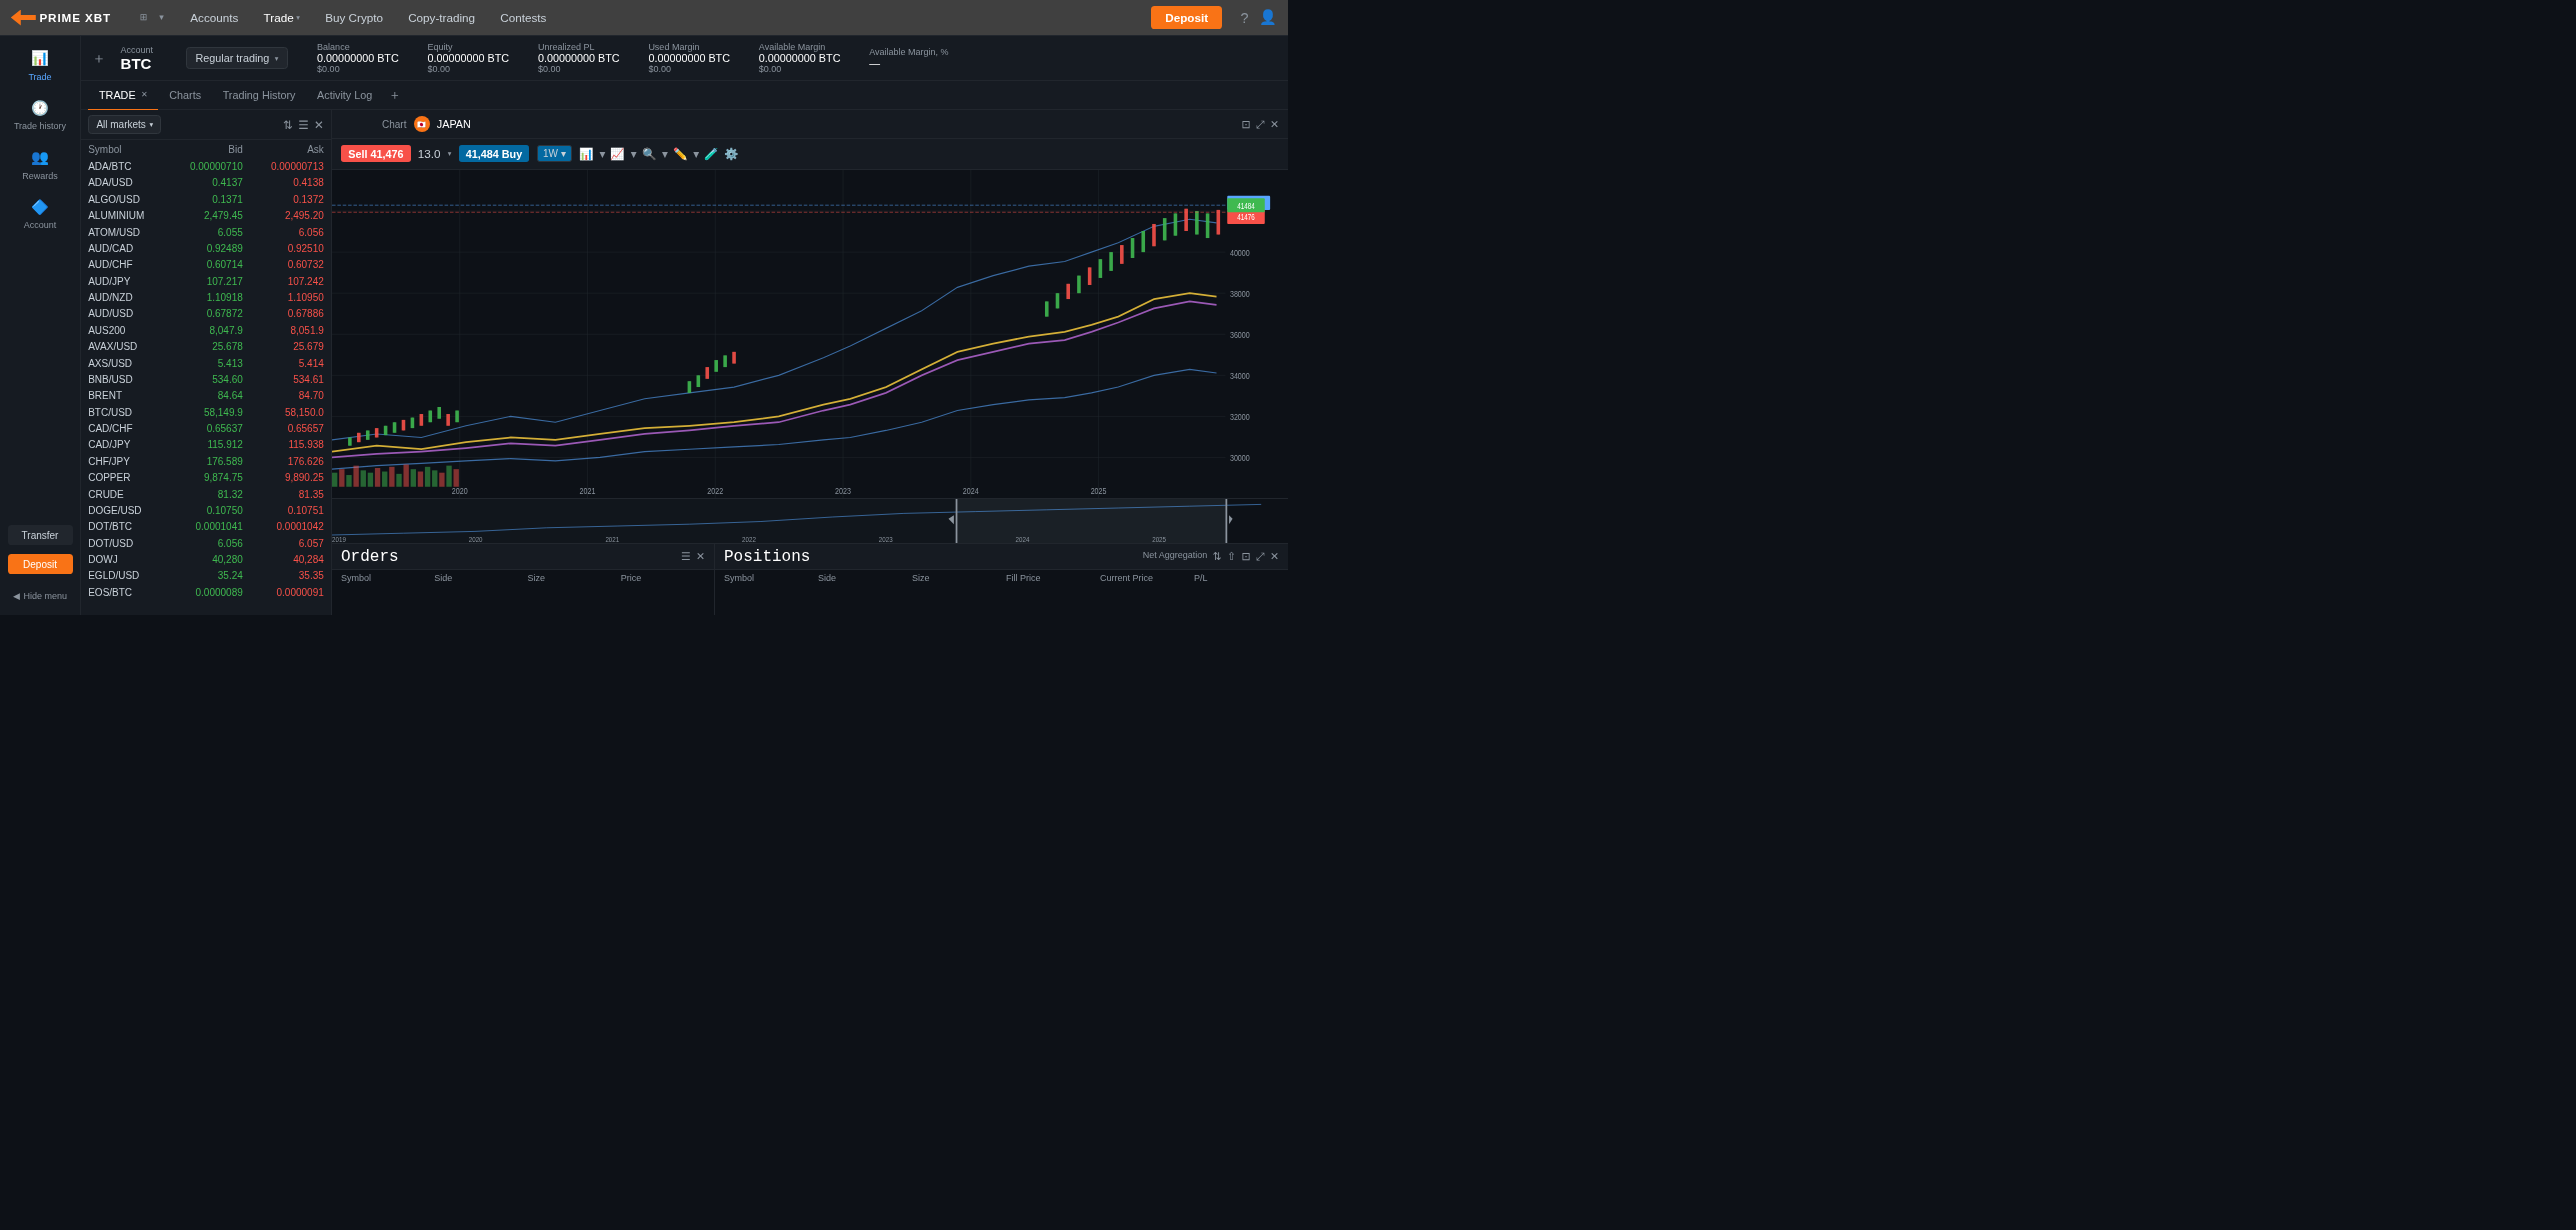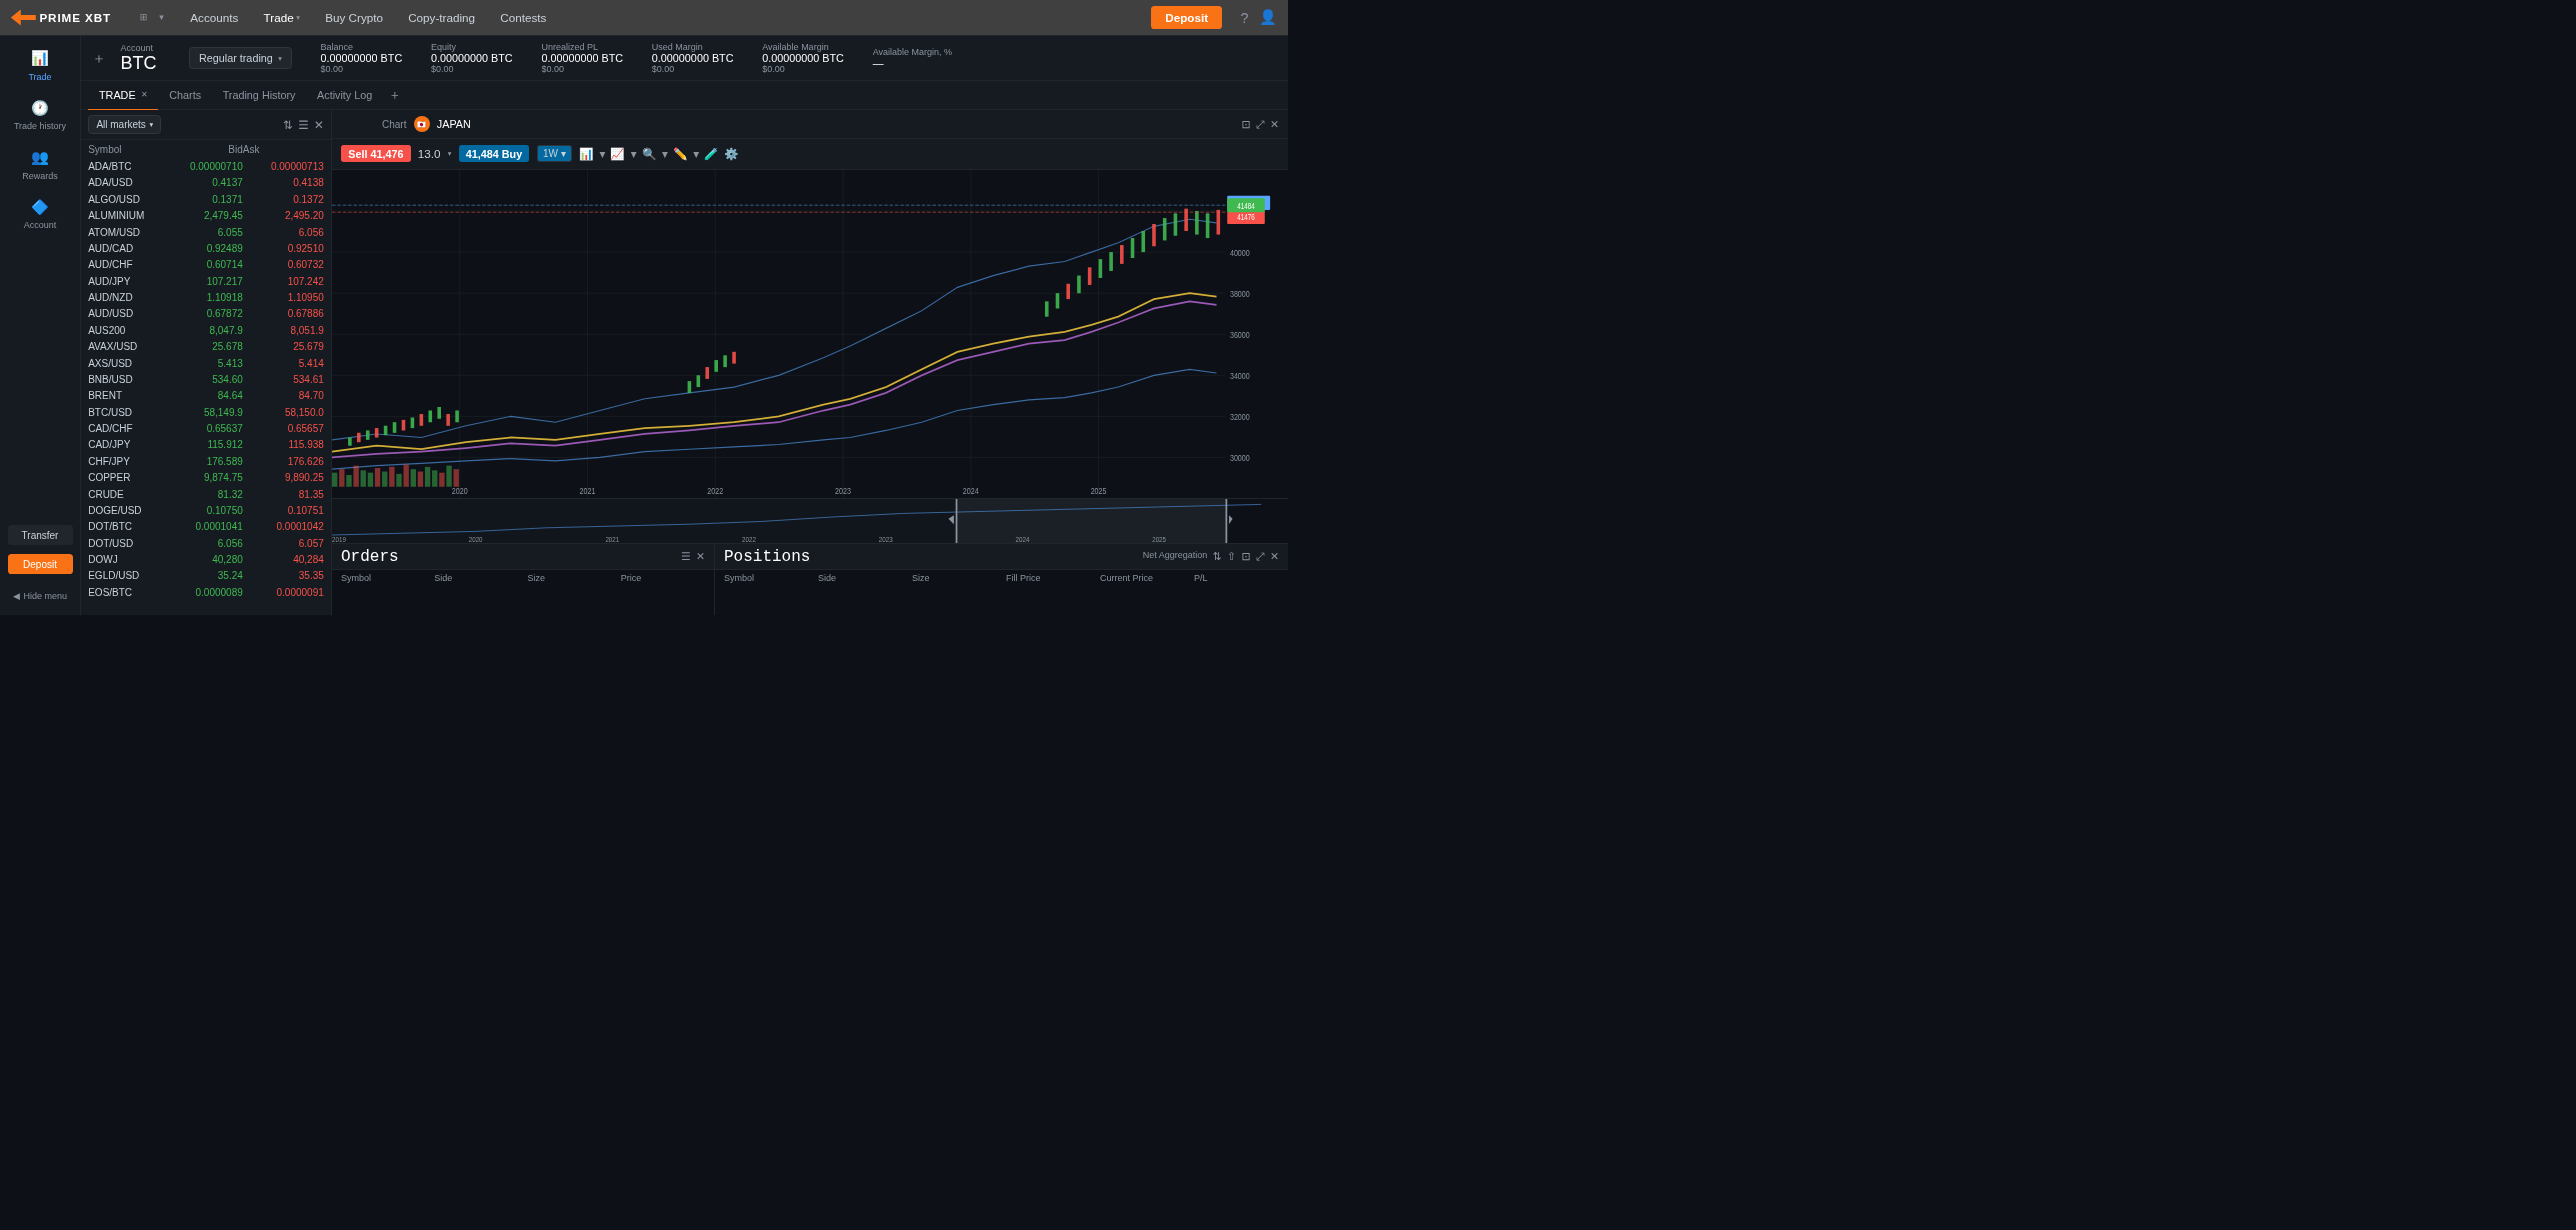--- a/index.html
+++ b/index.html
@@ -34,21 +34,21 @@
     .hide-menu { display: flex; align-items: center; gap: 3.6px; color: #8b949e; font-size: 9px; cursor: pointer; padding: 7.2px 0; }
 
     
     .content-area { flex: 1; display: flex; flex-direction: column; overflow: hidden; }
 
     
     .account-bar { display: flex; align-items: center; gap: 14.4px; padding: 3.6px 10.8px; background: #161b22; border-bottom: 0.9px solid #21262d; height: 45px; }
     .add-btn { color: #8b949e; font-size: 14.4px; cursor: pointer; }
     .account-info { display: flex; flex-direction: column; }
     .account-label { font-size: 9px; color: #8b949e; }
-    .account-value { font-size: 18px; color: #fff; font-weight: 400; }
+    .account-value { font-size: 15px; color: #fff; font-weight: 700; }
     .trading-type-btn { display: flex; align-items: center; gap: 5.4px; background: #21262d; border: 0.9px solid #30363d; border-radius: 3.6px; padding: 3.6px 9px; color: #c9d1d9; font-size: 10.8px; cursor: pointer; margin-left: 18px; }
     .trading-type-btn .arr { font-size: 7.2px; color: #8b949e; }
     .metric-group { display: flex; flex-direction: column; margin-left: 14.4px; }
     .metric-label { font-size: 9px; color: #8b949e; }
     .metric-value { font-size: 10.8px; color: #fff; }
     .metric-sub { font-size: 9px; color: #8b949e; }
 
     
     .tabs { display: flex; align-items: center; gap: 0; background: #161b22; border-bottom: 0.9px solid #21262d; padding: 0 7.2px; height: 29px; }
     .tab { padding: 0 10.8px; height: 29px; display: flex; align-items: center; gap: 5.4px; cursor: pointer; color: #8b949e; font-size: 10.8px; border-bottom: 1.8px solid transparent; }
@@ -61,21 +61,21 @@
 
     
     .market-list { width: 251px; background: #161b22; border-right: 0.9px solid #21262d; display: flex; flex-direction: column; overflow: hidden; }
     .market-header { display: flex; align-items: center; gap: 5.4px; padding: 5.4px 7.2px; border-bottom: 0.9px solid #21262d; }
     .all-markets-btn { display: flex; align-items: center; gap: 3.6px; background: #21262d; border: 0.9px solid #30363d; border-radius: 3.6px; padding: 2.7px 7.2px; color: #c9d1d9; font-size: 10px; cursor: pointer; }
     .all-markets-btn .arr { font-size: 7.2px; }
     .market-header-icons { display: flex; gap: 5.4px; margin-left: auto; color: #8b949e; font-size: 11.7px; cursor: pointer; }
     .market-cols { display: flex; padding: 3.6px 7.2px; color: #8b949e; font-size: 10px; }
     .col-symbol { flex: 1; }
     .col-bid { width: 81px; text-align: right; }
-    .col-ask { width: 81px; text-align: left; }
+    .col-ask { width: 81px; text-align: right; }
     .market-rows { overflow-y: auto; flex: 1; }
     .market-rows::-webkit-scrollbar { width: 3.6px; }
     .market-rows::-webkit-scrollbar-track { background: #161b22; }
     .market-rows::-webkit-scrollbar-thumb { background: #30363d; border-radius: 1.8px; }
     .market-row { display: flex; align-items: center; padding: 2.7px 7.2px; cursor: pointer; }
     .row-symbol { flex: 1; color: #c9d1d9; font-size: 10px; }
     .row-bid { width: 81px; text-align: right; color: #3fb950; font-size: 10px; }
     .row-ask { width: 81px; text-align: right; color: #f85149; font-size: 10px; }
     .chart-header { display: flex; align-items: center; gap: 7.2px; padding: 3.6px 9px; border-bottom: 0.9px solid #21262d; background: #161b22; height: 29px; }
     .chart-label { font-size: 10px; color: #8b949e; margin-left: 41px; }

